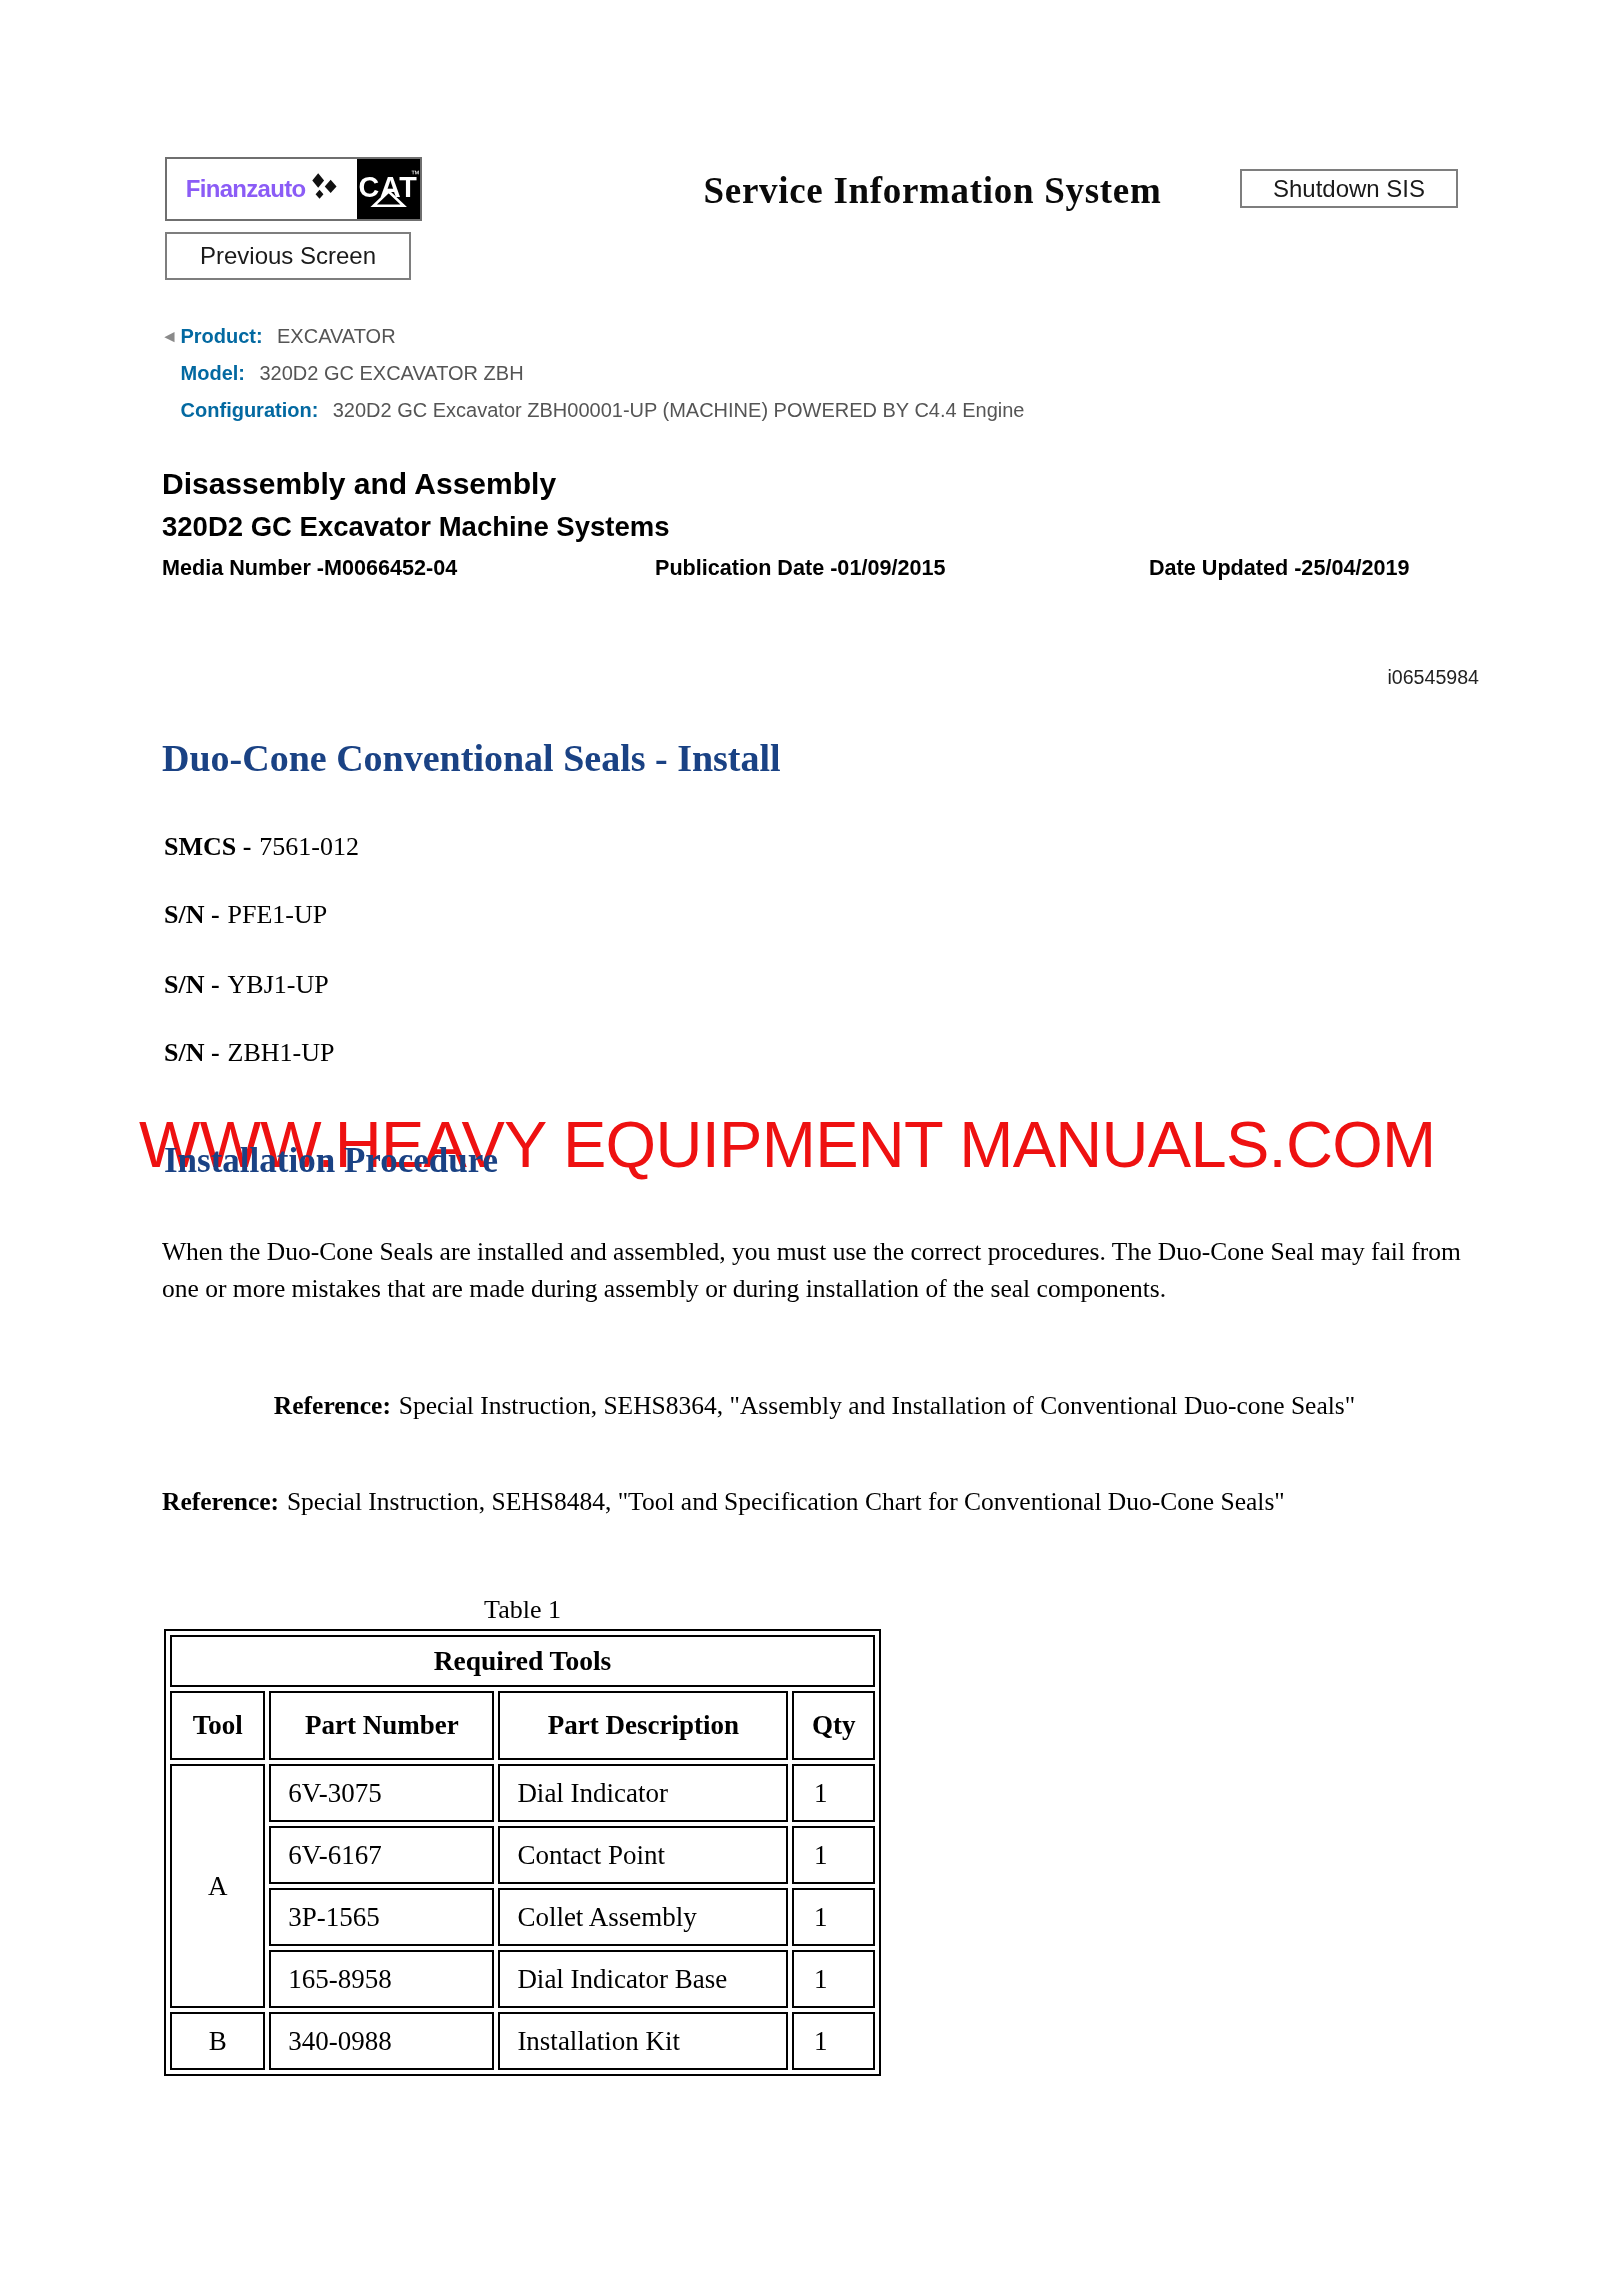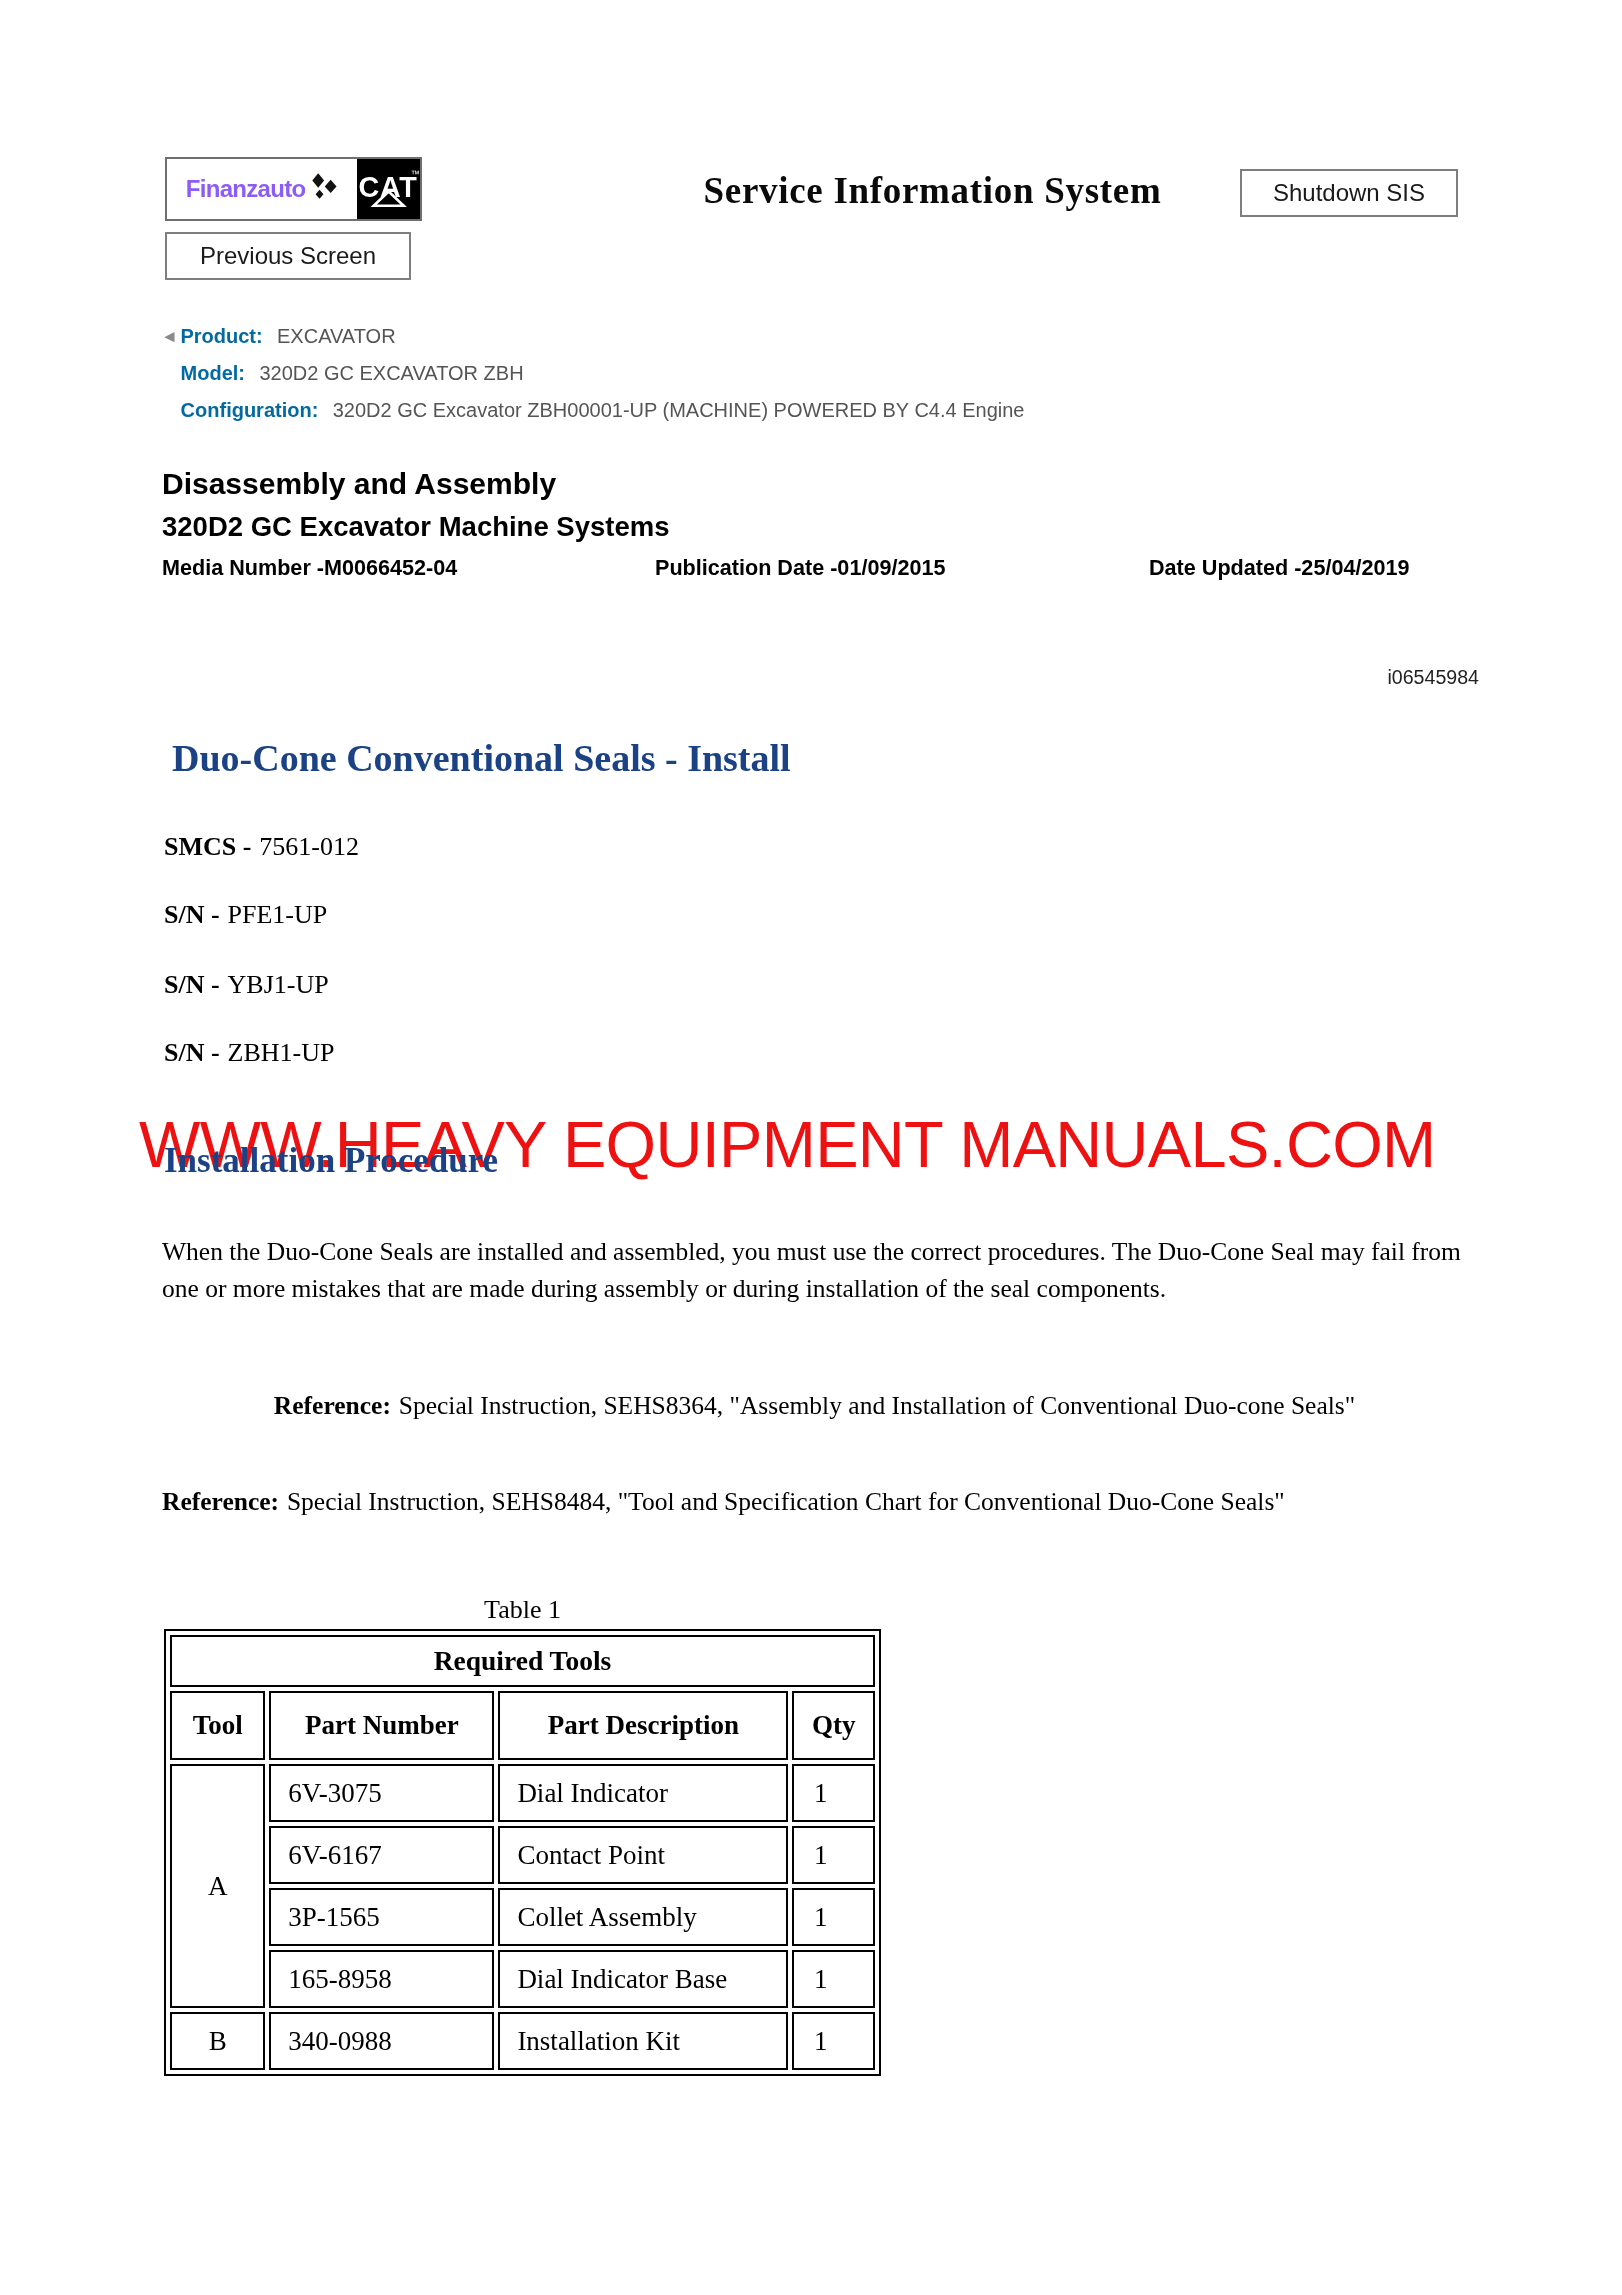--- a/index.html
+++ b/index.html
@@ -37,21 +37,21 @@
     font-weight:bold;font-size:37px;letter-spacing:0.7px;color:#0a0a0a;
     white-space:nowrap;
   }
   .btn{
     position:absolute;background:#fff;
     border:2px solid var(--gray-border);border-top-width:2.6px;
     display:flex;align-items:center;justify-content:center;
     font-family:"Liberation Sans","DejaVu Sans",sans-serif;
     font-size:24px;color:#1a1a1a;white-space:nowrap;cursor:pointer;
   }
-  .btn-shutdown{left:1240px;top:169px;width:218px;height:48px;}
+  .btn-shutdown{left:1240px;top:169px;width:218px;height:39px;}
   .btn-previous{left:165px;top:232px;width:246px;height:48px;}
   
   .product-info{
     position:absolute;left:161px;top:318px;
     font-family:"Liberation Sans","DejaVu Sans",sans-serif;font-size:20px;
   }
   .product-row{height:37px;display:flex;align-items:center;}
   .back-arrow{color:#8a8a8a;font-size:17px;margin-right:2.6px;line-height:1;}
   .arrow-spacer{width:19.6px;}
   .info-label{font-weight:bold;color:#0369a1;margin-right:14.4px;}
@@ -76,21 +76,21 @@
   .media-1{left:0;}
   .media-2{left:493px;}
   .media-3{left:987px;}
   .doc-id{
     position:absolute;right:144px;top:666px;
     font-family:"Liberation Sans","DejaVu Sans",sans-serif;
     font-size:19.6px;color:#222;
   }
   
   .article-title{
-    position:absolute;left:172px;top:736px;
+    position:absolute;left:162px;top:736px;
     font-weight:bold;font-size:38px;color:var(--blue);white-space:nowrap;
   }
   .meta-line{position:absolute;left:164px;font-size:26px;white-space:nowrap;}
   .meta-line b{font-weight:bold;margin-right:7.9px;}
   .smcs-line{top:832px;}
   .sn-line-1{top:900px;}
   .sn-line-2{top:970px;}
   .sn-line-3{top:1038px;}
   .watermark{
     position:absolute;left:139px;top:1112px;z-index:2;

